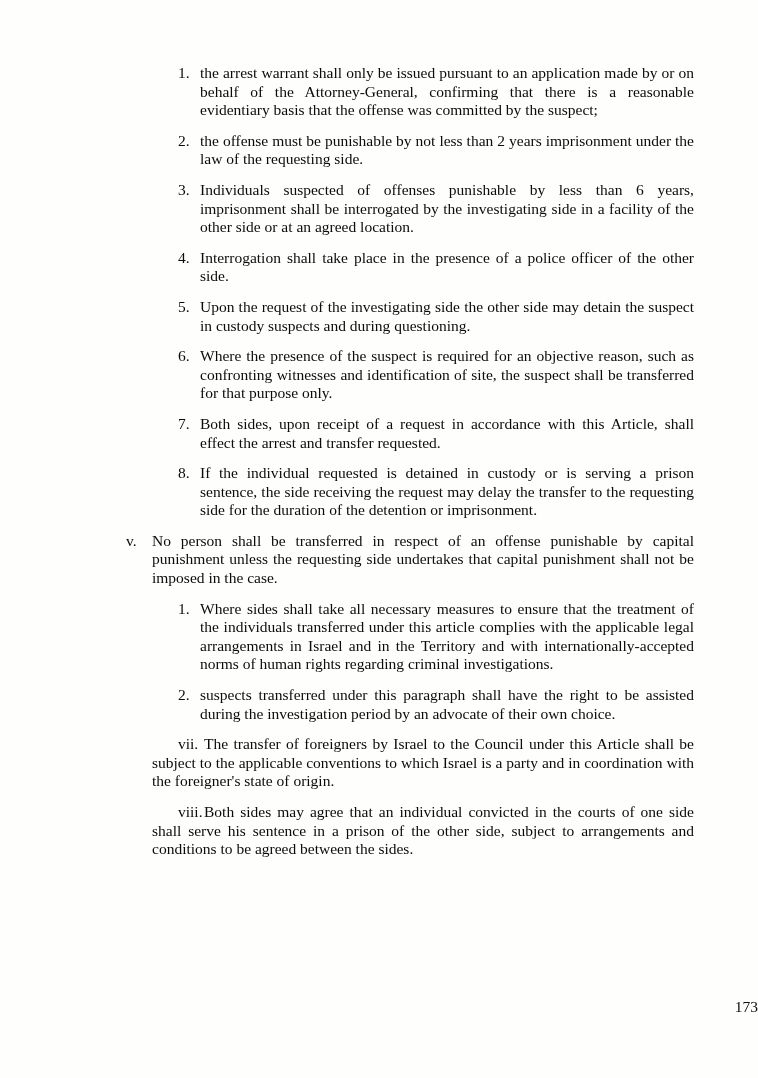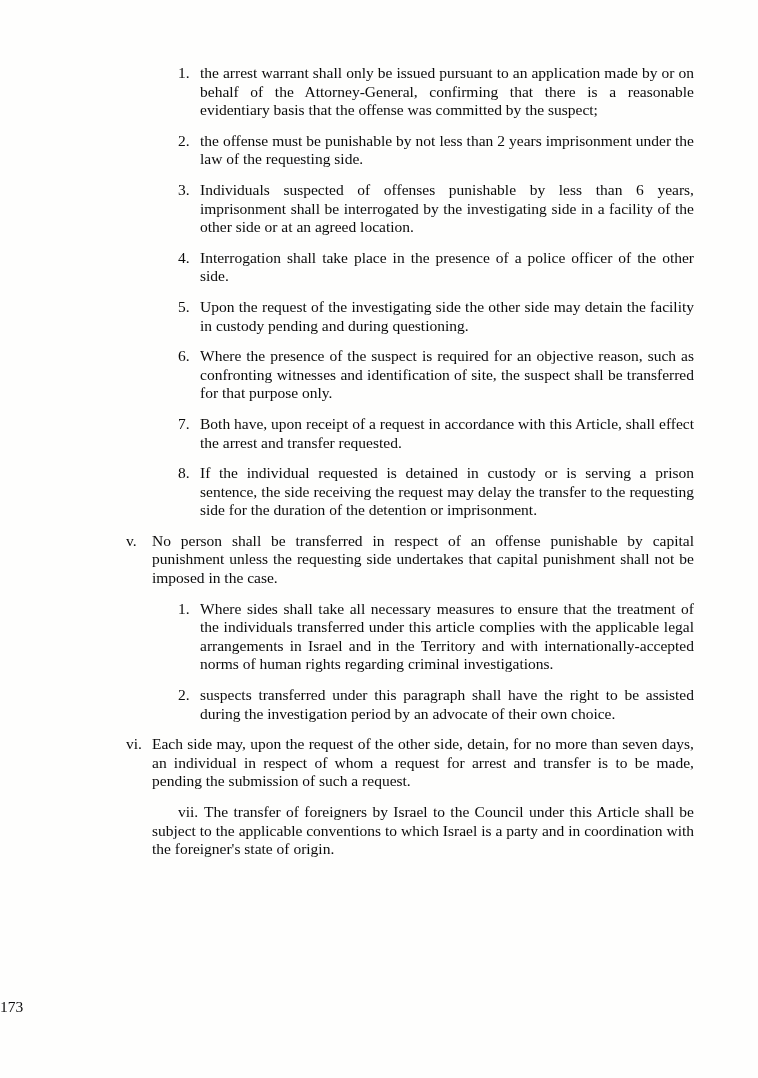--- a/index.html
+++ b/index.html
@@ -51,21 +51,21 @@
   }
   
   .item.tabbed {
     text-indent: 52px;
   }
   .page-number {
     position: absolute;
     top: 998px;
     left: 0;
     right: 0;
-    text-align: left;
+    text-align: right;
     font-size: 15.5px;
     line-height: 18.6px;
   }
 </style>
 </head>
 <body>
 
 <div class="page">
 
   <div class="item sub">
@@ -78,51 +78,51 @@
 
   <div class="item sub">
     <span class="marker">3.</span><span class="text">Individuals suspected of offenses punishable by less than 6 years, imprisonment shall be interrogated by the investigating side in a facility of the other side or at an agreed location.</span>
   </div>
 
   <div class="item sub">
     <span class="marker">4.</span><span class="text">Interrogation shall take place in the presence of a police officer of the other side.</span>
   </div>
 
   <div class="item sub">
-    <span class="marker">5.</span><span class="text">Upon the request of the investigating side the other side may detain the facility in custody pending and during questioning.</span>
+    <span class="marker">5.</span><span class="text">Upon the request of the investigating side the other side may detain the suspect in custody suspects and during questioning.</span>
   </div>
 
   <div class="item sub">
     <span class="marker">6.</span><span class="text">Where the presence of the suspect is required for an objective reason, such as confronting witnesses and identification of site, the suspect shall be transferred for that purpose only.</span>
   </div>
 
   <div class="item sub">
-    <span class="marker">7.</span><span class="text">Both have, upon receipt of a request in accordance with this Article, shall effect the arrest and transfer requested.</span>
+    <span class="marker">7.</span><span class="text">Both sides, upon receipt of a request in accordance with this Article, shall effect the arrest and transfer requested.</span>
   </div>
 
   <div class="item sub">
     <span class="marker">8.</span><span class="text">If the individual requested is detained in custody or is serving a prison sentence, the side receiving the request may delay the transfer to the requesting side for the duration of the detention or imprisonment.</span>
   </div>
 
   <div class="item main">
     <span class="marker">v.</span><span class="text">No person shall be transferred in respect of an offense punishable by capital punishment unless the requesting side undertakes that capital punishment shall not be imposed in the case.</span>
   </div>
 
   <div class="item sub">
     <span class="marker">1.</span><span class="text">Where sides shall take all necessary measures to ensure that the treatment of the individuals transferred under this article complies with the applicable legal arrangements in Israel and in the Territory and with internationally-accepted norms of human rights regarding criminal investigations.</span>
   </div>
 
   <div class="item sub">
     <span class="marker">2.</span><span class="text">suspects transferred under this paragraph shall have the right to be assisted during the investigation period by an advocate of their own choice.</span>
   </div>
 
-  <div class="item main">
-    <span class="marker">vi.</span><span class="text">Each side may, upon the request of the other side, detain, for no more than seven days, an individual in respect of whom a request for arrest and transfer is to be made, pending the submission of such a request.</span>
-  </div>
 
   <div class="item main tabbed">
     <span class="marker">vii.</span><span class="text">The transfer of foreigners by Israel to the Council under this Article shall be subject to the applicable conventions to which Israel is a party and in coordination with the foreigner's state of origin.</span>
   </div>
 
+  <div class="item main tabbed">
+    <span class="marker">viii.</span><span class="text">Both sides may agree that an individual convicted in the courts of one side shall serve his sentence in a prison of the other side, subject to arrangements and conditions to be agreed between the sides.</span>
+  </div>
 
   <div class="page-number">173</div>
 
 </div>
 
 </body></html>

